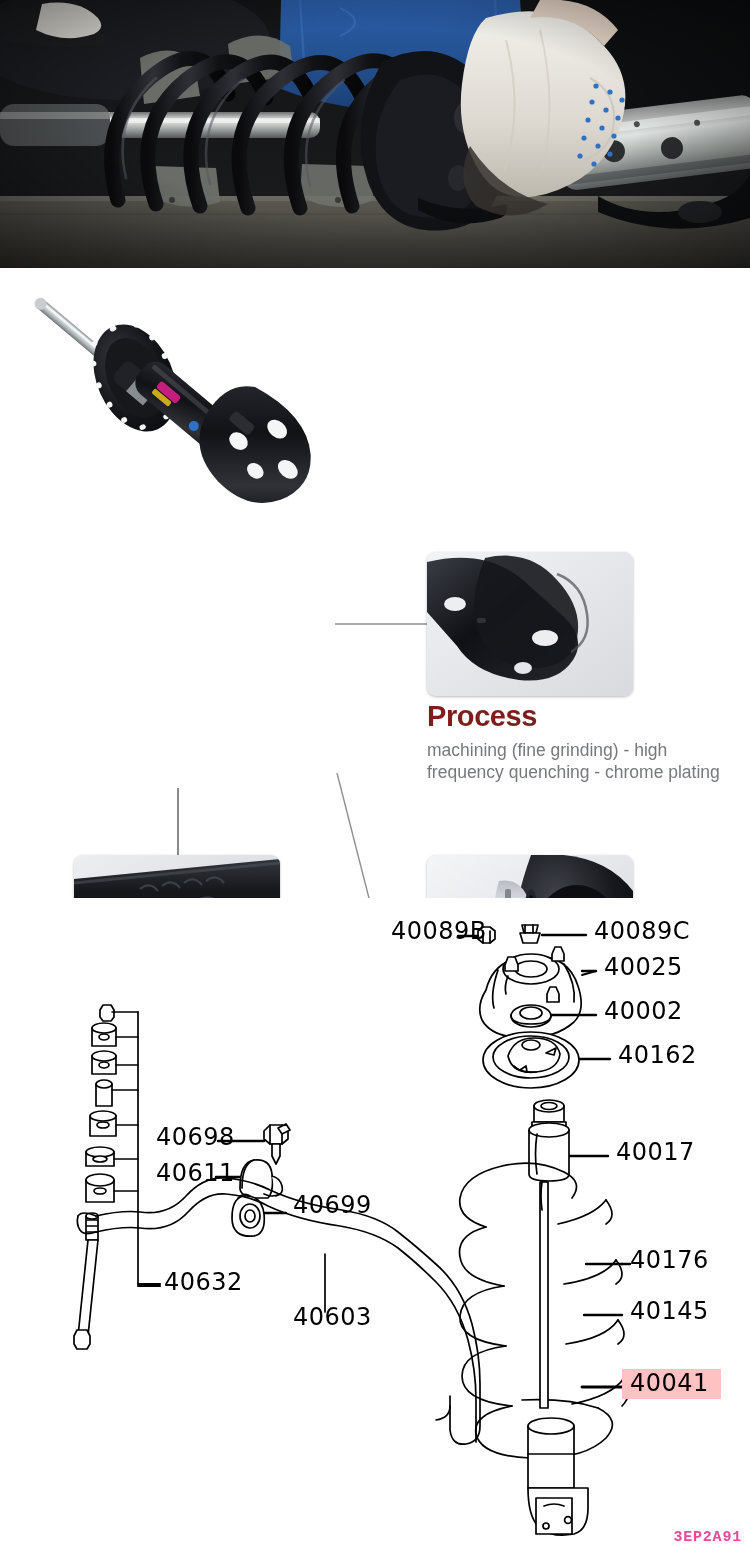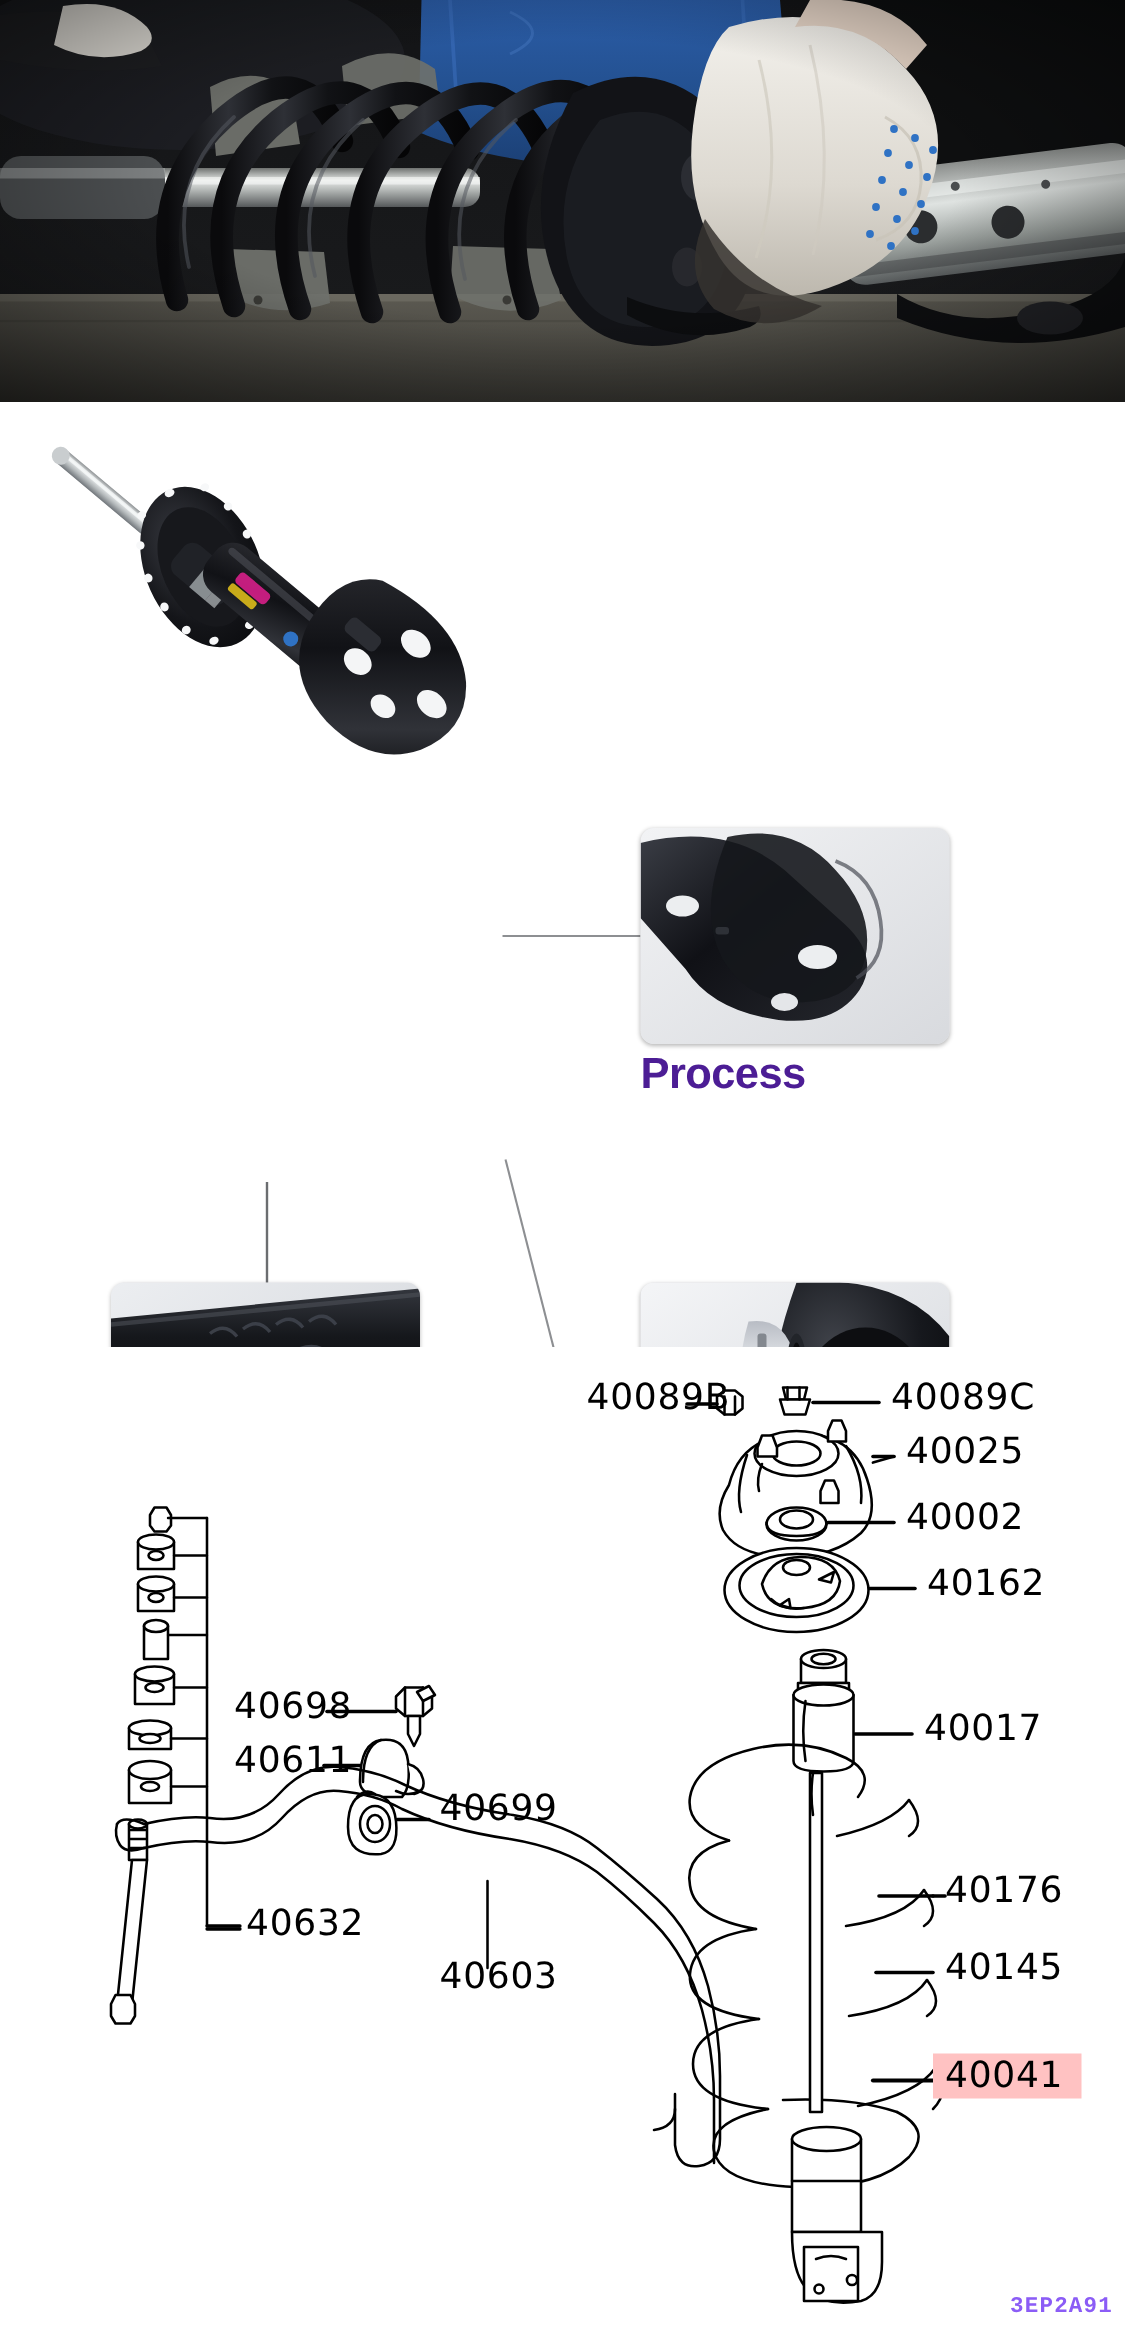--- a/index.html
+++ b/index.html
@@ -26,41 +26,41 @@
     box-shadow:0 1px 3px rgba(0,0,0,.28); overflow:hidden;
   }
   .thumb svg { display:block; width:100%; height:100%; }
   .thumb-process { left:427px; top:284px; width:206px; height:144px; }
   .thumb-quality { left:74px; top:587px; width:206px; height:144px; }
   .thumb-advantages { left:427px; top:587px; width:206px; height:144px; }
 
   .connectors { position:absolute; left:0; top:268px; width:750px; height:630px; pointer-events:none; }
 
   .feat-title {
-    position:absolute; font-size:29px; font-weight:bold; color:#4c1d95;
+    position:absolute; font-size:29px; font-weight:bold; color:#7f1d1d;
     letter-spacing:-.4px; line-height:1;
   }
   .feat-body {
     position:absolute; font-size:17.5px; color:#76787c; line-height:1.26;
   }
   .t-process { left:427px; top:434px; }
   .b-process { left:427px; top:471px; width:300px; }
   .t-quality { left:74px; top:737px; }
   .b-quality { left:74px; top:774px; width:290px; }
   .t-advantages { left:427px; top:737px; }
   .b-advantages { left:427px; top:774px; width:300px; }
 
   
   .diagram { position:absolute; left:16px; top:898px; width:750px; height:670px; background:#fff; }
   .diagram > svg { display:block; width:750px; height:670px; }
 
   .footer-code {
     position:absolute; right:24px; bottom:22px;
     font-family:"Liberation Mono", monospace;
-    font-size:15px; font-weight:bold; color:#8b5cf6; letter-spacing:.8px;
+    font-size:15px; font-weight:bold; color:#ec4899; letter-spacing:.8px;
   }
 </style>
 </head>
 <body>
 
 <div id="page">
 
   <div class="hero">
     <svg viewBox="0 0 750 268" xmlns="http://www.w3.org/2000/svg">
       <defs>
@@ -298,20 +298,21 @@
         <path d="M0 10 q58 -14 96 18 l40 36 q24 22 10 44 q-16 24 -54 20 q-44 -6 -62 -34 L0 60 Z" fill="url(#tp-blk)"></path>
         <path d="M58 6 q44 -10 72 22 q26 28 20 58 q-6 28 -40 30 q-38 2 -56 -30 q-16 -32 4 -80 z" fill="#15171c" opacity=".9"></path>
         <ellipse cx="28" cy="52" rx="11" ry="7" fill="#eceef0"></ellipse>
         <ellipse cx="118" cy="86" rx="13" ry="8" fill="#eceef0"></ellipse>
         <ellipse cx="96" cy="116" rx="9" ry="6" fill="#e4e6e9"></ellipse>
         <rect x="50" y="66" width="9" height="5" rx="2" fill="#2e3137"></rect>
         <path d="M130 22 q26 10 30 40 q4 26 -16 38" fill="none" stroke="#4b4e57" stroke-width="2.5" opacity=".7"></path>
       </svg>
     </div>
     <div class="feat-title t-process">Process</div>
+    <div class="feat-body b-process">machining (fine grinding) - high frequency quenching - chrome plating</div>
 
     <div class="thumb thumb-quality">
       <svg viewBox="0 0 206 144" xmlns="http://www.w3.org/2000/svg">
         <defs>
           <linearGradient id="tq-bg" x1="0" y1="0" x2="1" y2="1">
             <stop offset="0" stop-color="#eceef1"></stop>
               <stop offset="1" stop-color="#cfd2d7"></stop>
           </linearGradient>
           <linearGradient id="tq-tube" x1="0" y1="0" x2="0" y2="1">
             <stop offset="0" stop-color="#33363d"></stop>

